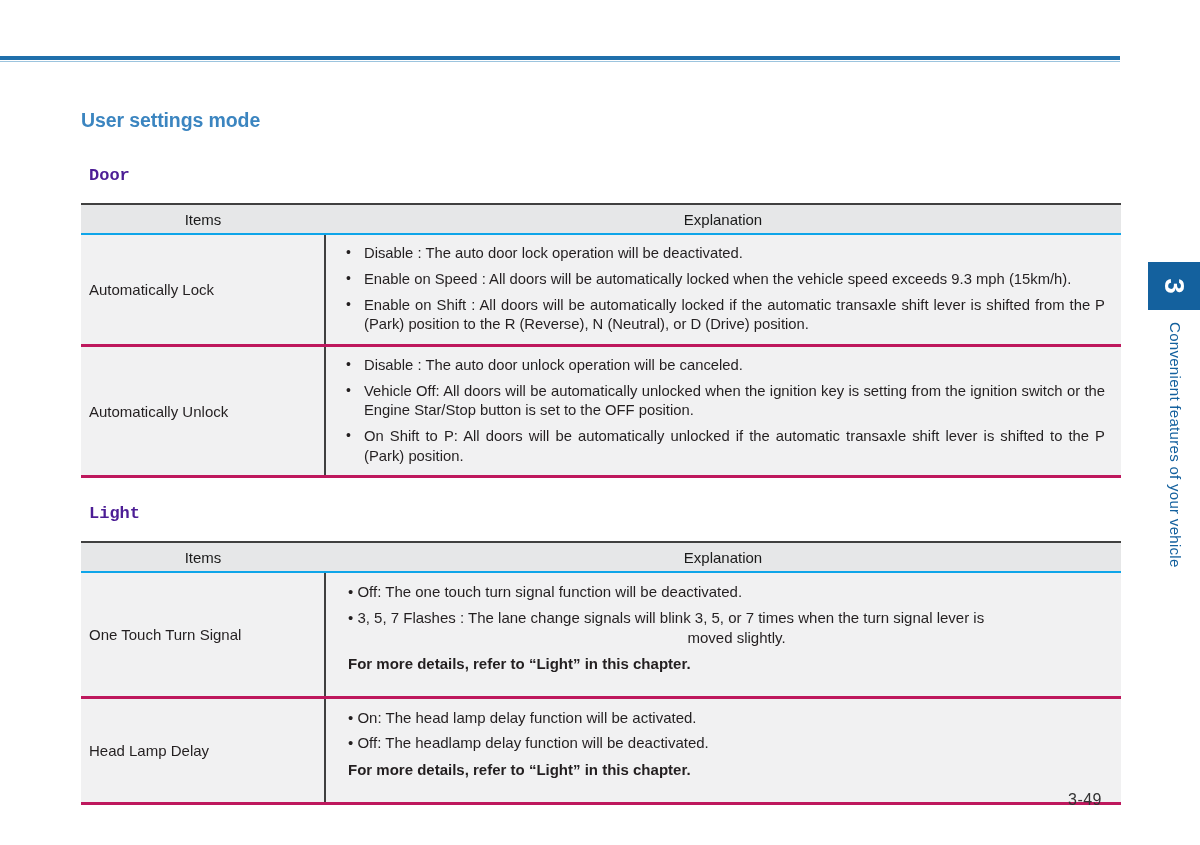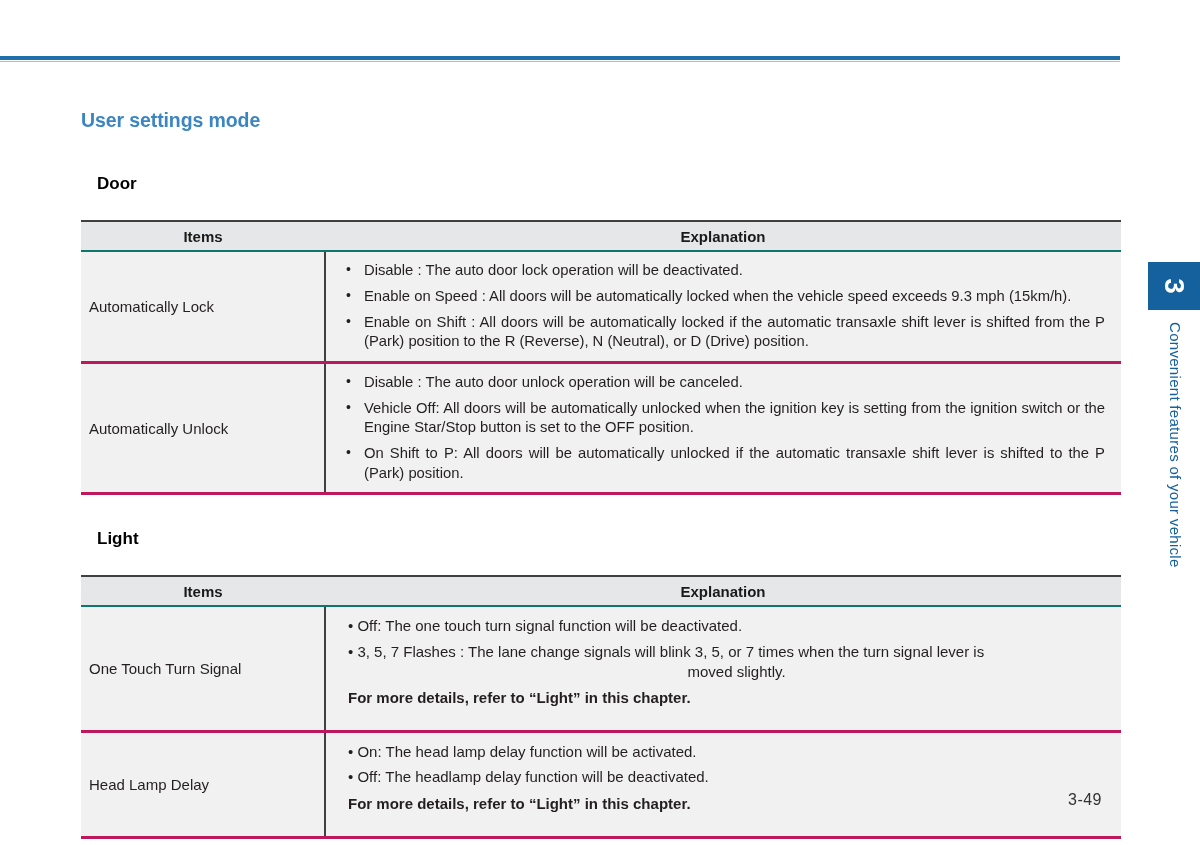--- a/index.html
+++ b/index.html
@@ -52,46 +52,46 @@
   }
 
   #section-intro {
     font-size: 15.5px;
     color: #231f20;
     margin: 0;
     line-height: 1.3;
   }
 
   .table-caption {
-    font-family: Liberation Sans, sans-serif;
+    font-family: Liberation Mono, monospace;
     font-weight: bold;
     font-size: 17px;
-    color: #000000;
-    margin: 16px;
+    color: #4c1d95;
+    margin: 8px;
     padding: 0;
   }
 
   
   table.spec {
     border-collapse: collapse;
     width: 1040px;
     table-layout: fixed;
     font-size: 14.6px;
   }
   table.spec th,
   table.spec td {
     border: none;
     vertical-align: middle;
     padding: 0;
   }
   table.spec thead th {
     background: #e6e7e8;
     border-top: 2px solid #404040;
-    border-bottom: 2px solid #0f766e;
-    font-weight: bold;
+    border-bottom: 2px solid #0ea5e9;
+    font-weight: normal;
     font-size: 15px;
     text-align: center;
     height: 28px;
     color: #1a1a1a;
     margin-left: 48px;
   }
   table.spec thead th.col-items { width: 244px; }
   table.spec tbody td {
     background: #f1f1f2;
     border-bottom: 3px solid #be185d;

